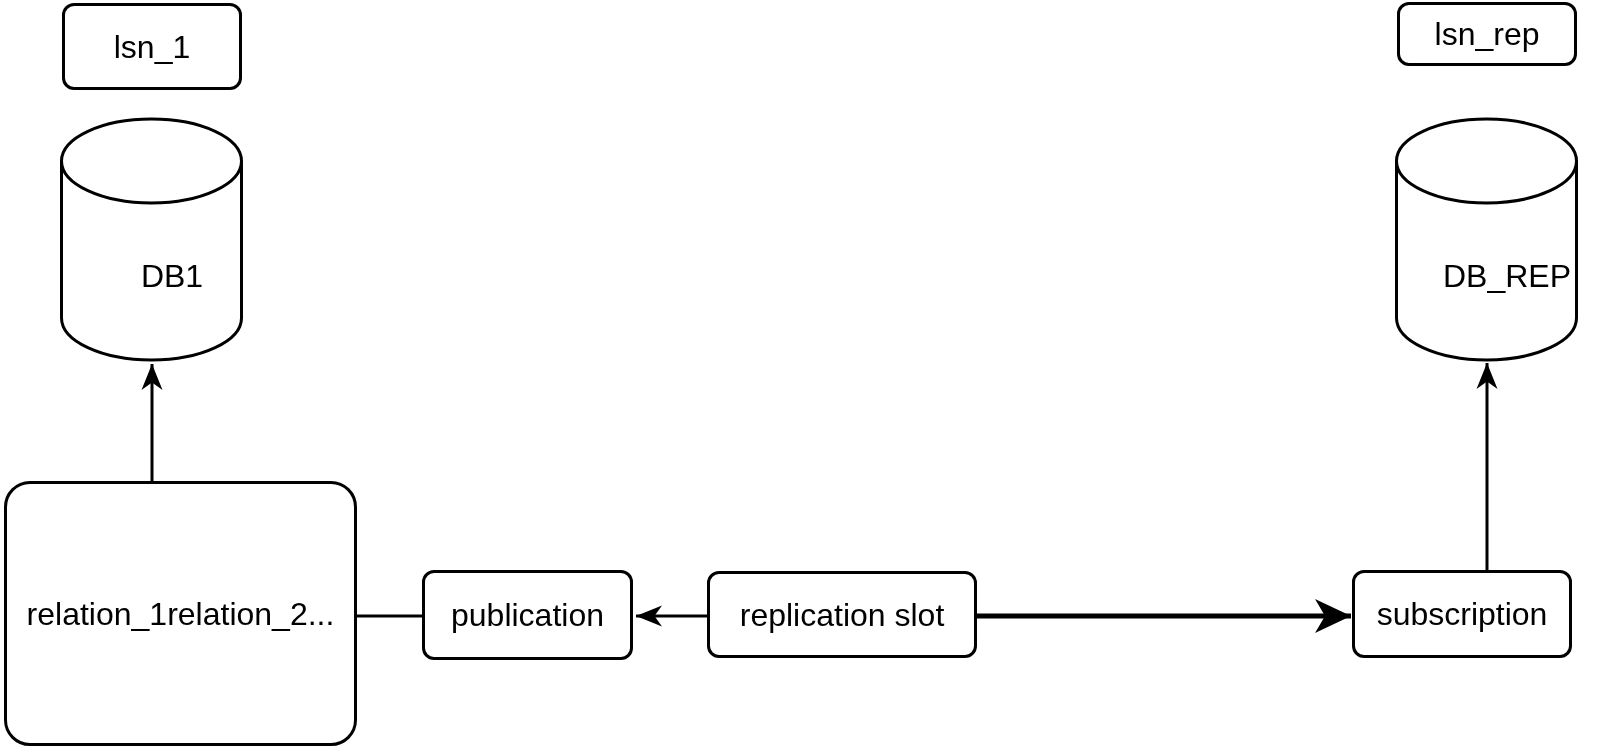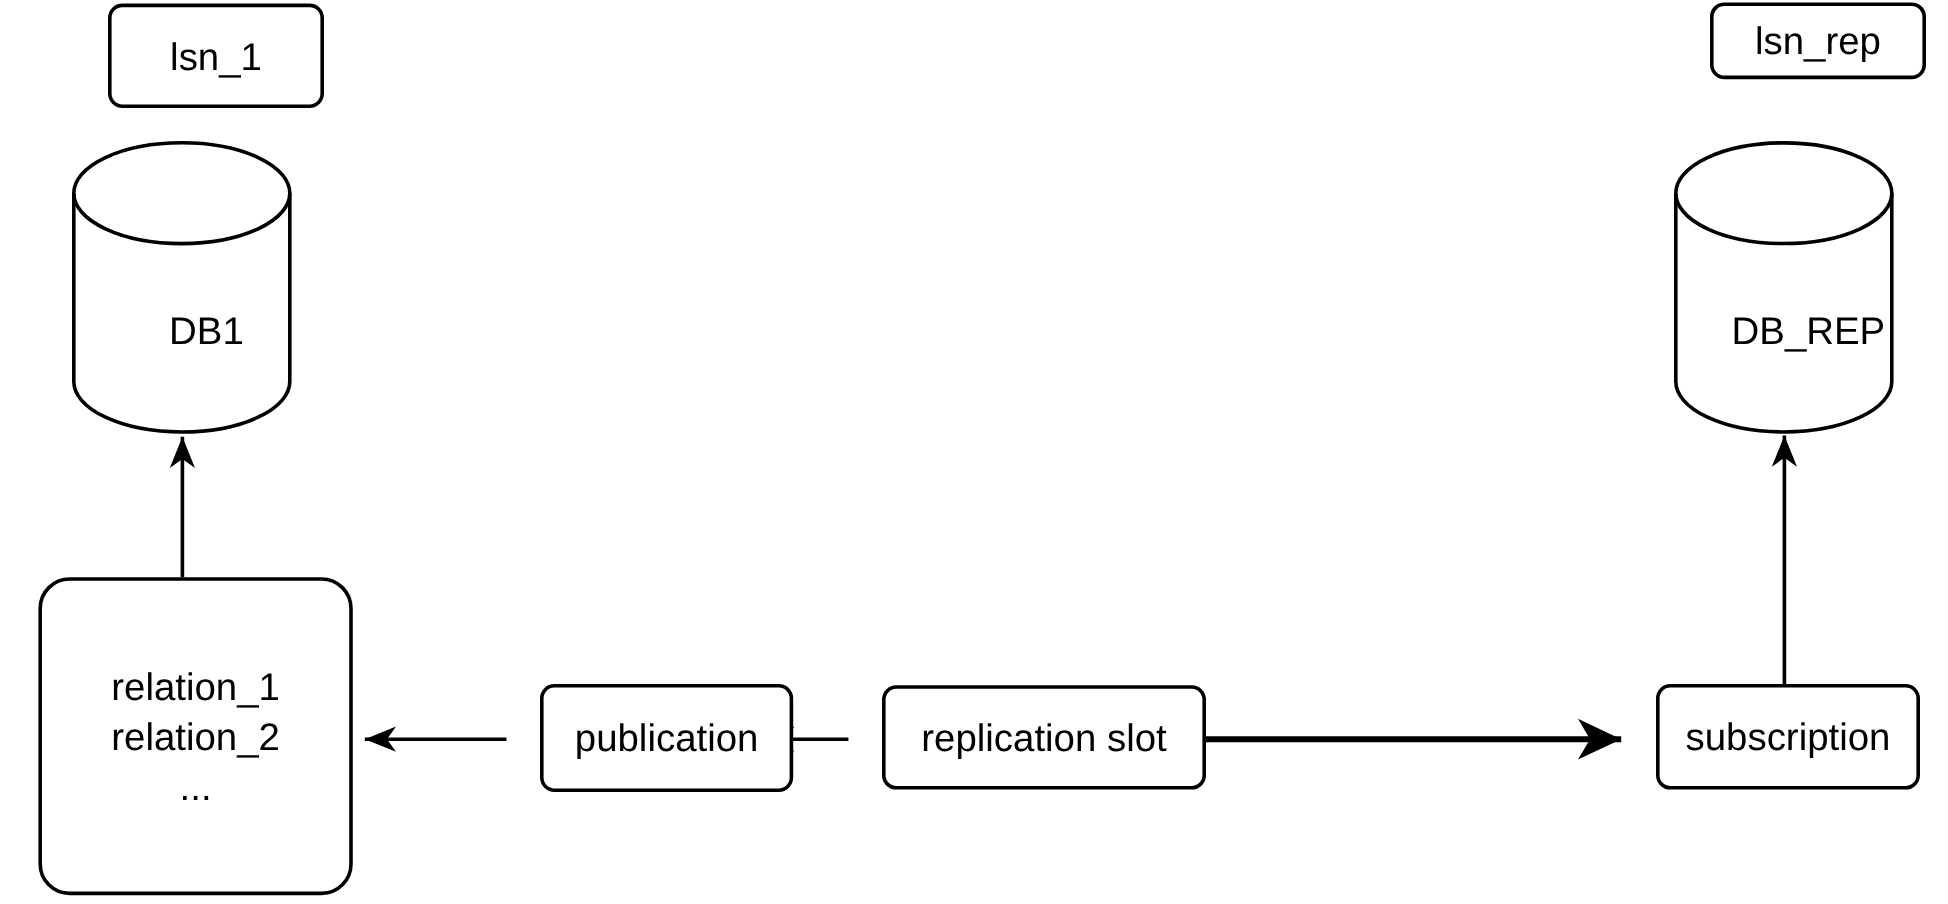--- a/index.html
+++ b/index.html
@@ -22,27 +22,26 @@
   .node {
     position: absolute;
     border: 3px solid var(--stroke);
     background: var(--background);
     display: flex;
     align-items: center;
     justify-content: center;
     font-size: 32px;
     line-height: 42px;
     white-space: nowrap;
-    margin-left: 28px;
   }
   .rounded-sm { border-radius: 12px; }
   .rounded-lg { border-radius: 26px; }
   .lsn-source        { left: 62px;   top: 3px;   width: 180px; height: 87px; }
   .lsn-replica       { left: 1397px; top: 2px;   width: 180px; height: 64px; }
-  .relation-list     { left: 4px;    top: 481px; width: 262px; height: 265px; flex-direction: column; align-items: center; }
+  .relation-list     { left: 4px;    top: 481px; width: 353px; height: 265px; flex-direction: row; align-items: center; }
   .publication       { left: 422px;  top: 570px; width: 211px; height: 90px; }
   .replication-slot  { left: 707px;  top: 571px; width: 270px; height: 87px; }
   .subscription      { left: 1352px; top: 570px; width: 220px; height: 88px; }
   .relation-line { display: block; text-align: center; }
   .cyl-label {
     position: absolute;
     display: flex; align-items: center; justify-content: center;
     font-size: 32px; line-height: 44px;
     top: 254px; width: 183px; height: 44px;
     white-space: nowrap;

